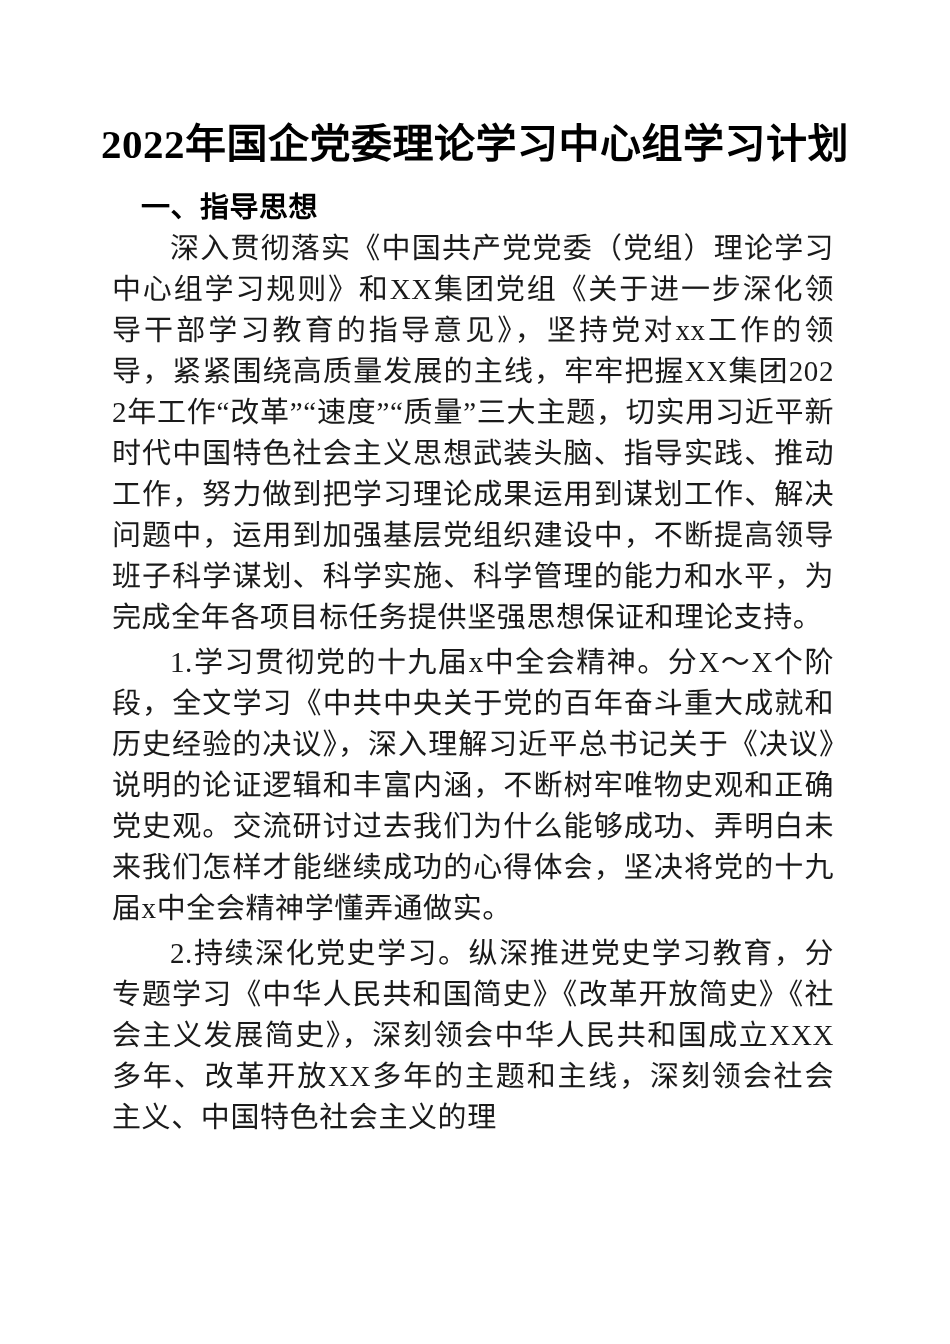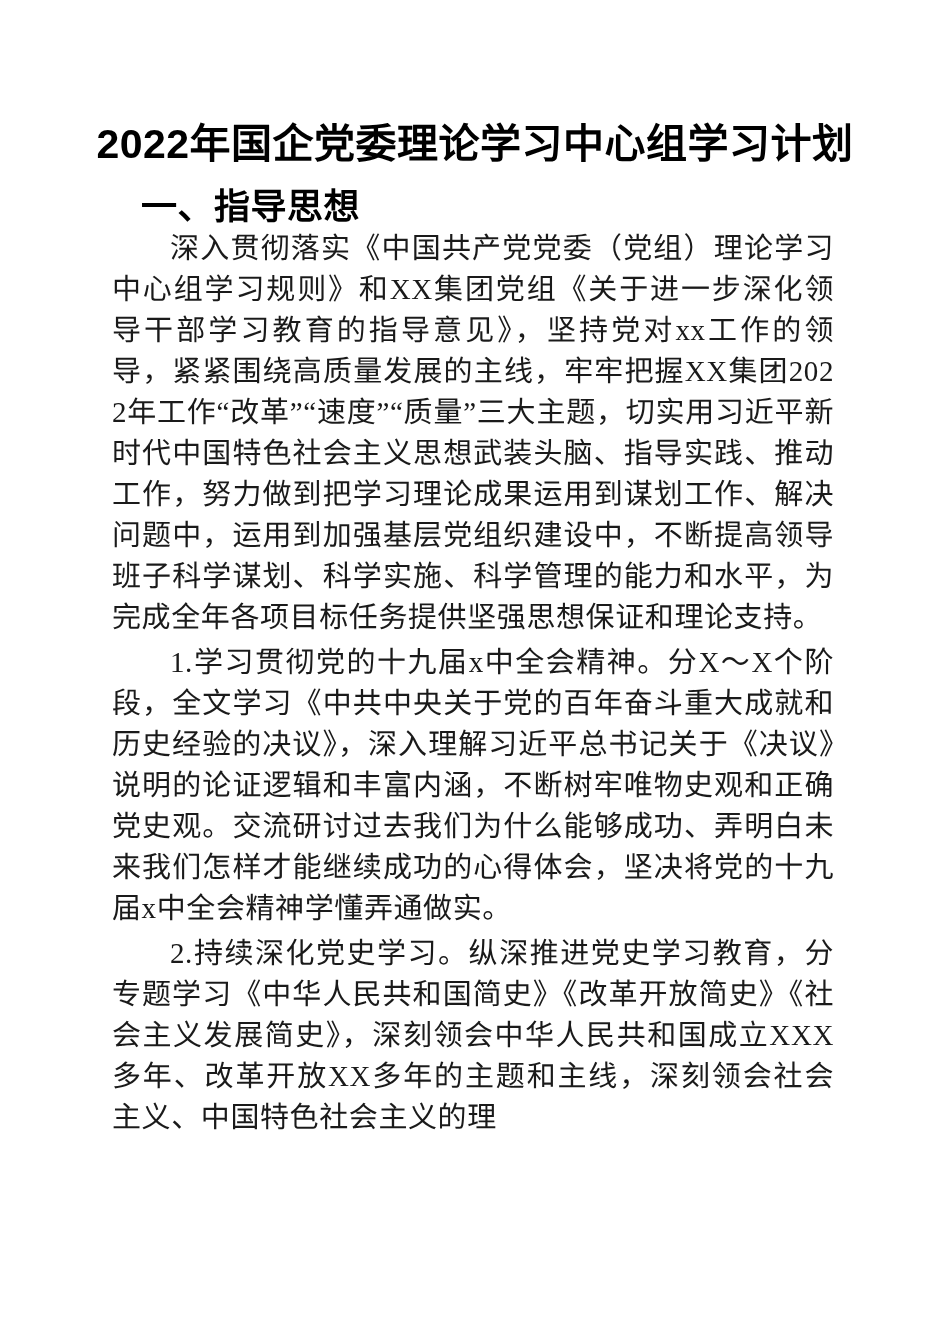--- a/index.html
+++ b/index.html
@@ -17,35 +17,35 @@
     overflow: hidden;
     box-sizing: border-box;
   }
   .doc-body {
     position: absolute;
     left: 112px;
     top: 0;
     width: 722px;
   }
   .doc-title {
-    font-family: Liberation Sans, sans-serif;
+    font-family: Liberation Serif, serif;
     font-weight: bold;
     font-size: 41px;
     line-height: 1.1;
     color: #000000;
     text-align: center;
     letter-spacing: 0.5px;
     margin: 0;
     padding-top: 122px;
     white-space: nowrap;
   }
   .section-heading {
     font-family: "Liberation Sans", "DejaVu Sans", sans-serif;
     font-weight: bold;
-    font-size: 36px;
+    font-size: 29px;
     line-height: 42px;
     color: #000000;
     margin: 0;
     text-indent: 29px;
     letter-spacing: 0.5px;
   }
   .para {
     font-family: "Liberation Serif", "DejaVu Serif", serif;
     font-size: 29px;
     line-height: 41px;

